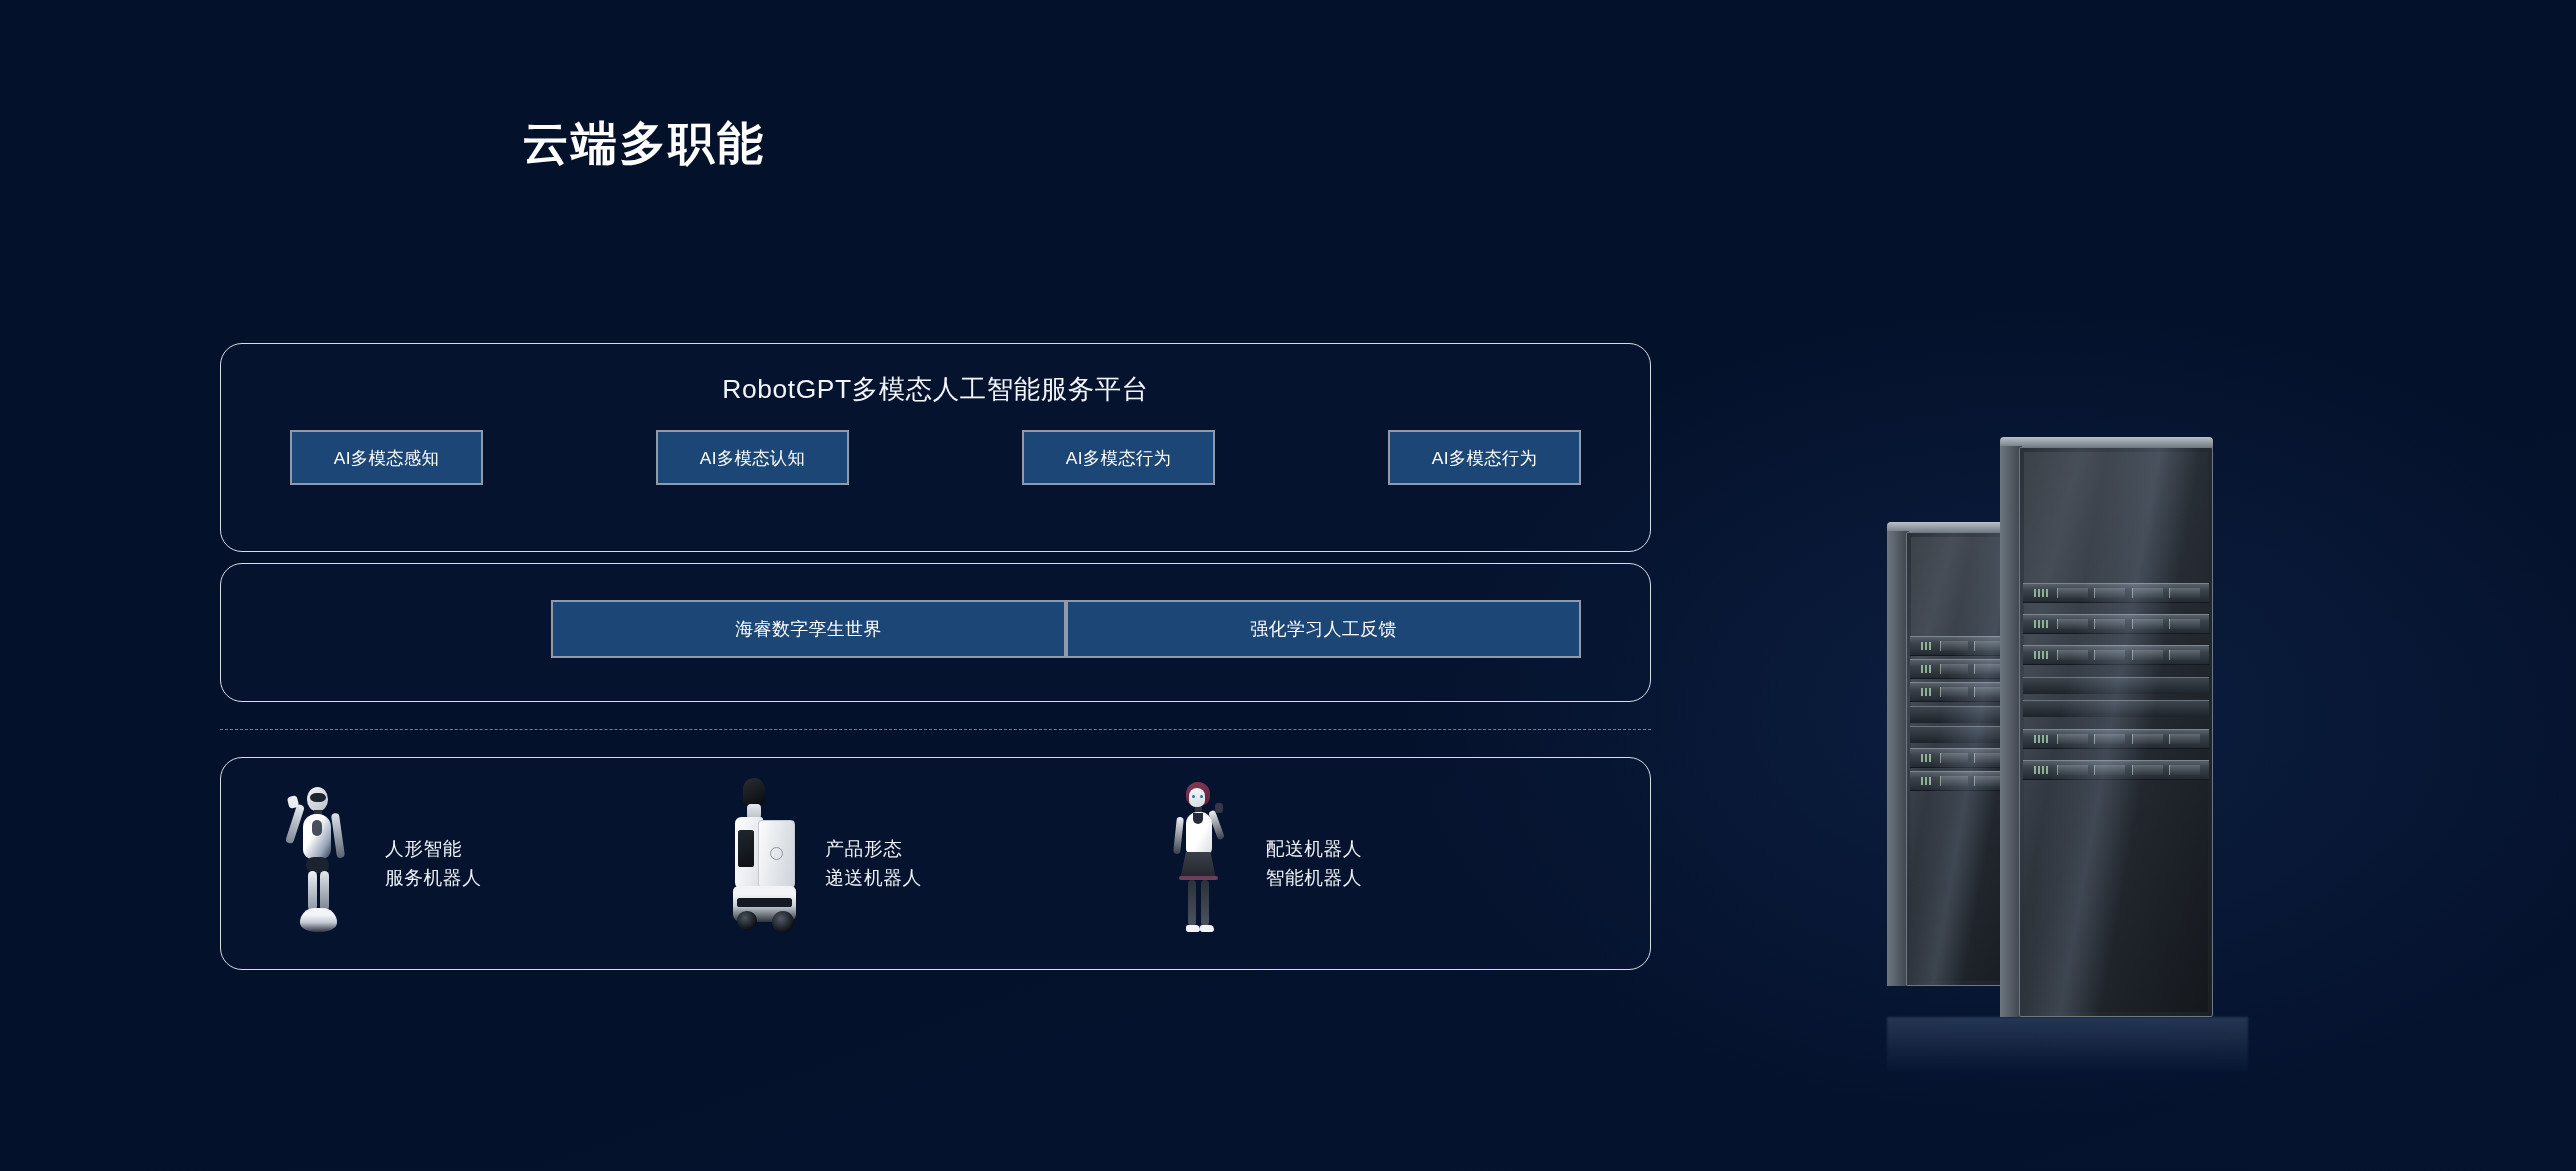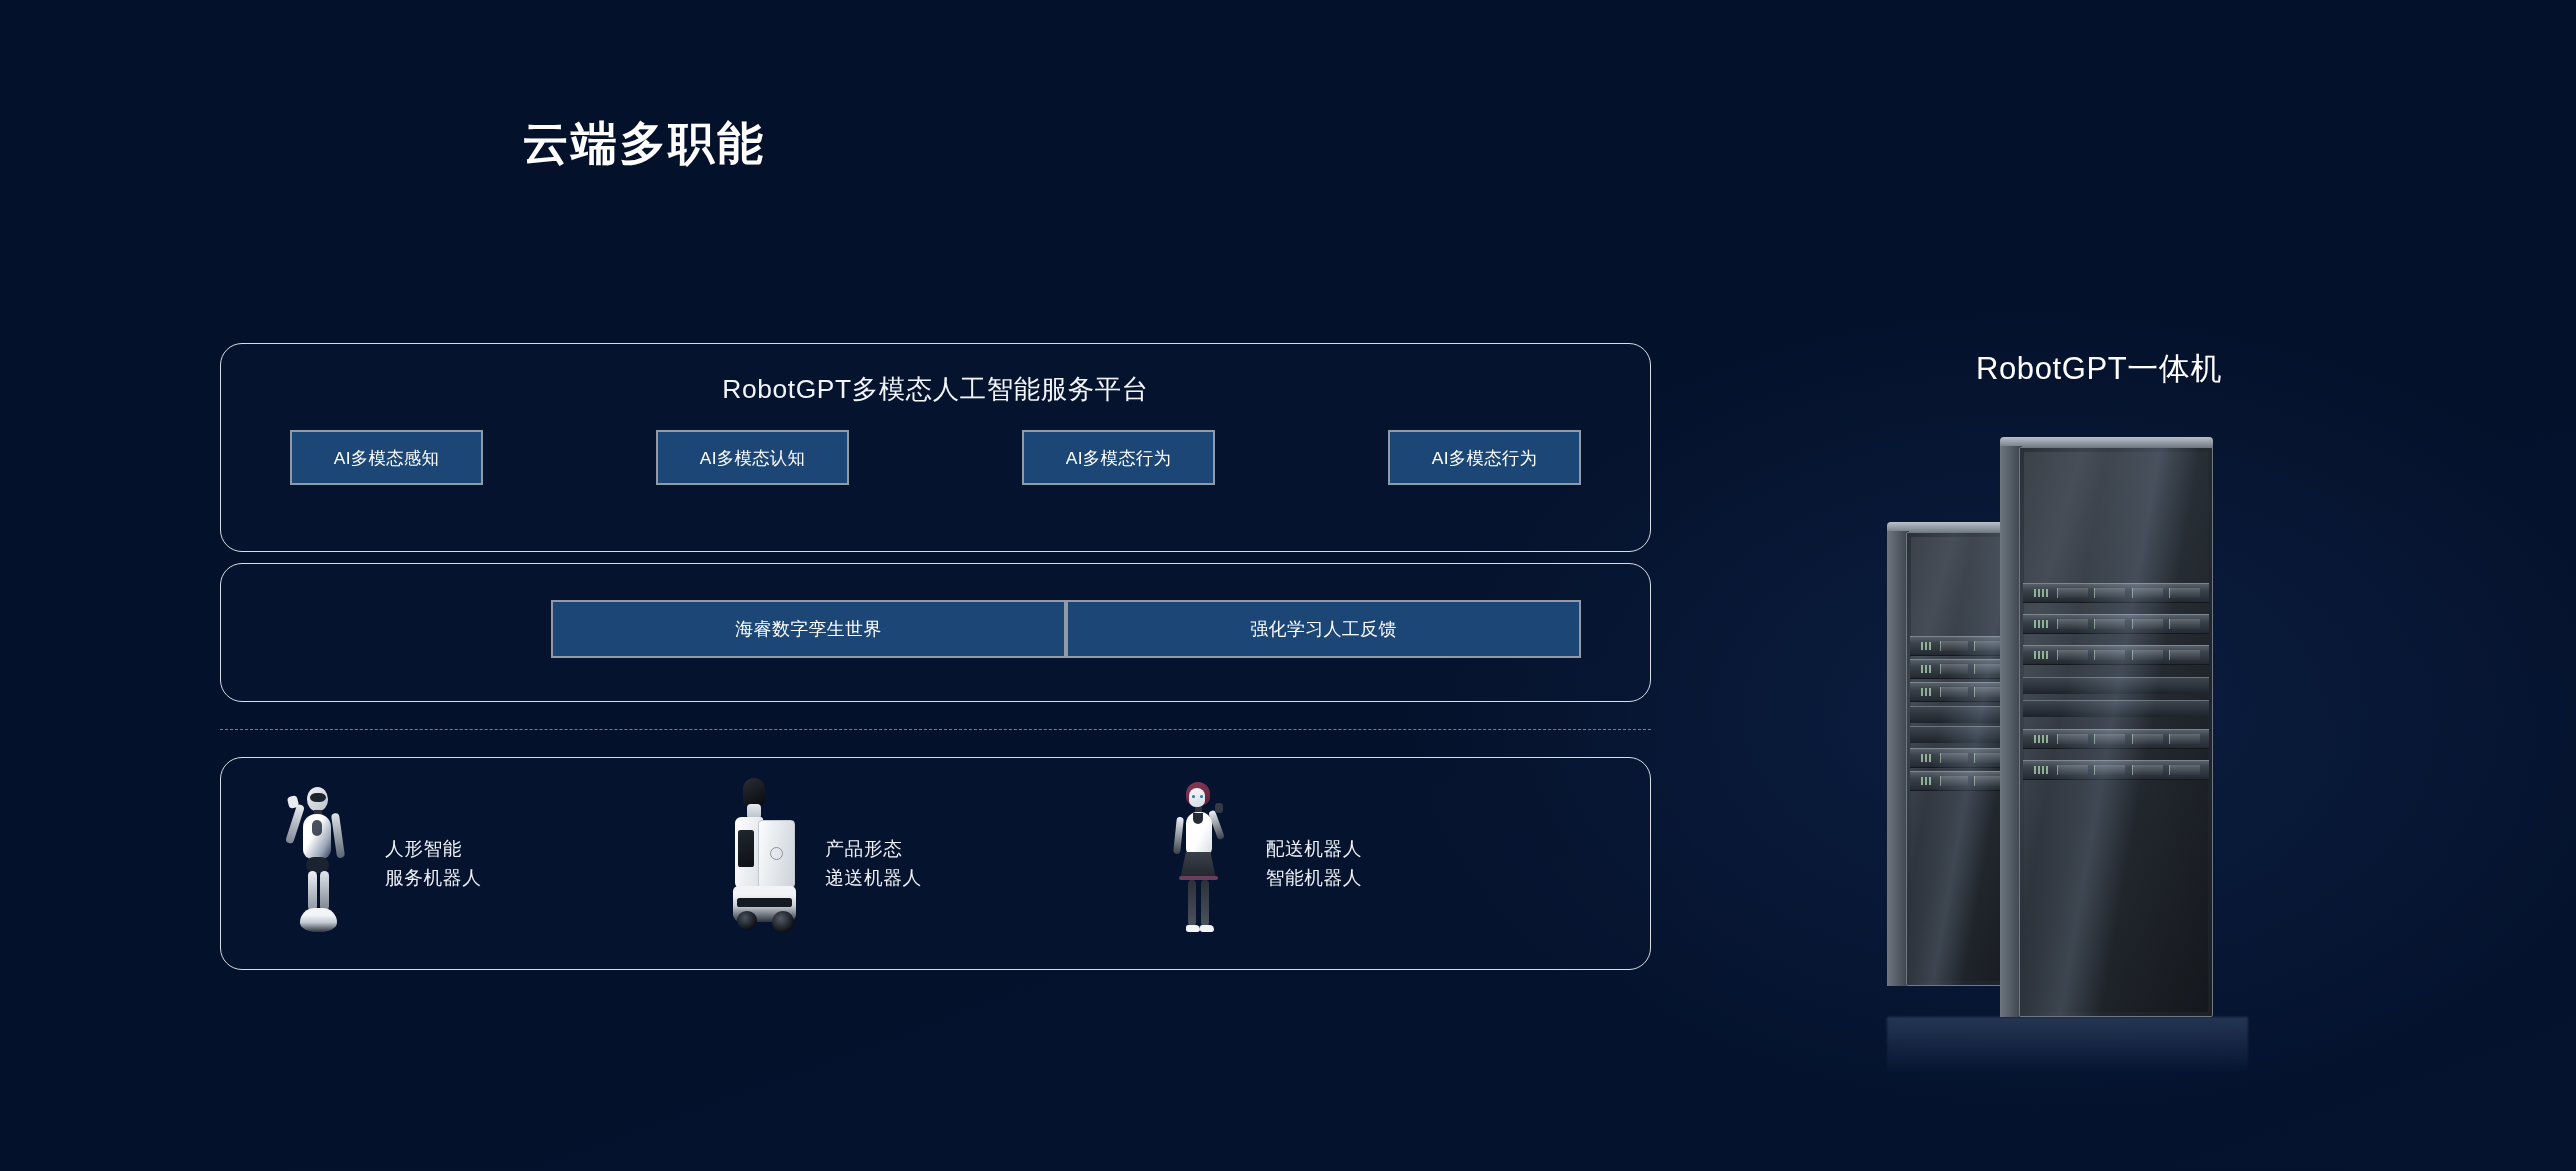--- a/index.html
+++ b/index.html
@@ -342,21 +342,20 @@
         </div>
         <div class="robot-label">
           <div>配送机器人</div>
           <div>智能机器人</div>
         </div>
       </div>
 
     </div>
   </div>
 
-  <div id="rack-title">RobotGPT一体机</div>
 
   <div id="rack-stage">
 
     <div class="rack" id="rack-back">
       <div class="rack-top"></div>
       <div class="rack-side"></div>
       <div class="rack-face">
         <div class="rack-glass"></div>
         <div class="rack-unit" style="top:103px">
             <span class="leds">

